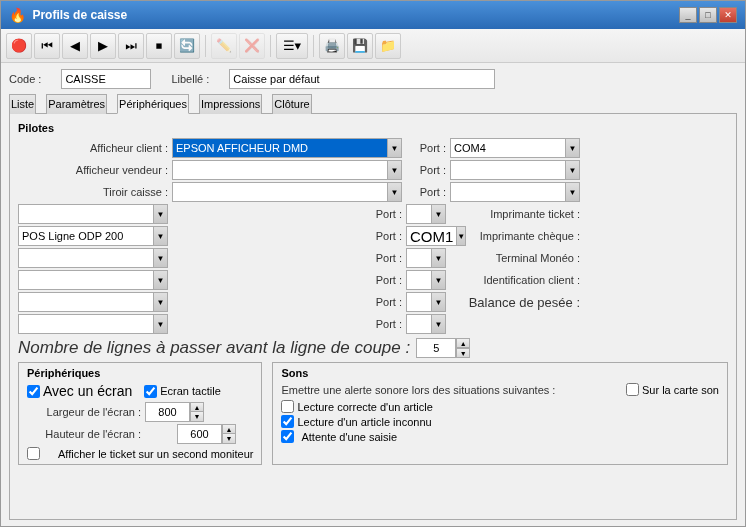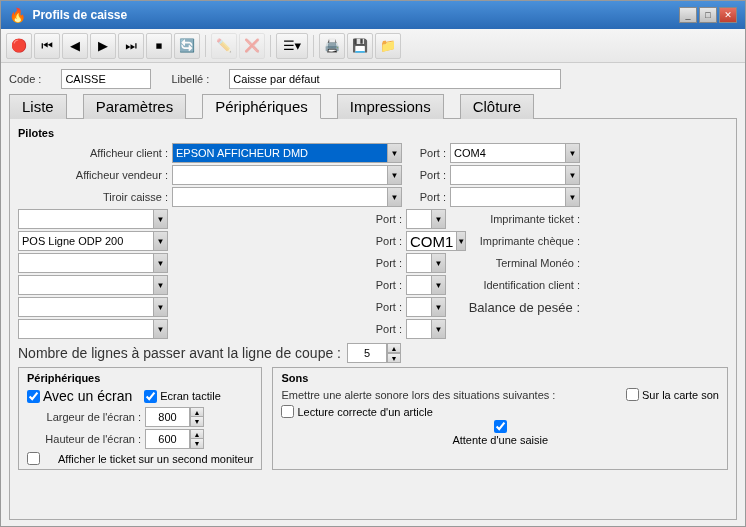--- a/index.html
+++ b/index.html
@@ -112,40 +112,40 @@
       color: #333;
     }
     .form-input {
       height: 20px;
       border: 1px solid #aaa;
       background: white;
       padding: 1px 3px;
       font-size: 11px;
     }
     .code-input { width: 90px; }
-    .libelle-input { width: 332px; }
+    .libelle-input { width: 266px; }
     .tabs-container {
       display: flex;
       flex-direction: column;
       flex: 1;
       overflow: hidden;
     }
     .tabs-header {
       display: flex;
       gap: 0;
       border-bottom: 1px solid #aaa;
     }
     .tab {
-      padding: 3px 12px;
+      padding: 3px 1px;
       background: linear-gradient(to bottom, #e8e8e8, #d8d8d8);
       border: 1px solid #aaa;
       border-bottom: none;
       cursor: pointer;
-      font-size: 15px;
-      margin-right: 16px;
+      font-size: 11px;
+      margin-right: 10px;
       position: relative;
       top: 1px;
     }
     .tab.active {
       background: #f0f0f0;
       border-bottom: 1px solid #f0f0f0;
       font-weight: 500;
       z-index: 1;
     }
     .tab-content {
@@ -355,21 +355,21 @@
             <div style="width:14px;height:20px;background:linear-gradient(to bottom,#e0e0e0,#c8c8c8);border:1px solid #aaa;border-left:none;display:flex;align-items:center;justify-content:center;font-size:8px;cursor:pointer;">▼</div>
           </div>
           <div style="text-align:right;color:#333;font-size:11px;">Port :</div>
           <div style="position:relative;display:flex;">
             <div style="flex:1;height:20px;background:white;border:1px solid #aaa;font-size:11px;padding:1px 3px;display:flex;align-items:center;"></div>
             <div style="width:14px;height:20px;background:linear-gradient(to bottom,#e0e0e0,#c8c8c8);border:1px solid #aaa;border-left:none;display:flex;align-items:center;justify-content:center;font-size:8px;cursor:pointer;">▼</div>
           </div>
         </div>
 
         <div class="lines-row">
-          <span style="font-size:14px;color:#333;">Nombre de lignes à passer avant la ligne de coupe :</span>
+          <span style="font-size:17px;color:#333;font-style:italic;">Nombre de lignes à passer avant la ligne de coupe :</span>
           <div style="display:flex;align-items:center;">
             <input class="spinner-input" type="text" value="5" style="">
             <div class="spinner-btns">
               <div class="spinner-btn">▲</div>
               <div class="spinner-btn">▼</div>
             </div>
           </div>
         </div>
 
         <div class="bottom-section">
@@ -392,21 +392,21 @@
                 <input type="text" value="800" style="width: 45px; height: 20px; border: 1px solid rgb(170, 170, 170); background: white; padding: 1px 3px; font-size: 11px; text-align: center;">
                 <div style="display:flex;flex-direction:column;">
                   <div style="width:14px;height:10px;background:linear-gradient(to bottom,#f0f0f0,#d8d8d8);border:1px solid #aaa;cursor:pointer;font-size:7px;display:flex;align-items:center;justify-content:center;">▲</div>
                   <div style="width:14px;height:10px;background:linear-gradient(to bottom,#f0f0f0,#d8d8d8);border:1px solid #aaa;border-top:none;cursor:pointer;font-size:7px;display:flex;align-items:center;justify-content:center;">▼</div>
                 </div>
               </div>
             </div>
             <div style="display:flex;align-items:center;gap:4px;margin-bottom:2px;margin-left:4px;">
               <span style="font-size:11px;color:#333;width:110px;text-align:right;">Hauteur de l'écran :</span>
               <div style="display:flex;align-items:center;">
-                <input type="text" value="600" style="width: 45px; height: 20px; border: 1px solid rgb(170, 170, 170); background: white; padding: 1px 3px; font-size: 11px; text-align: center;">
+                <input type="text" value="600" style="width: 45px; height: 20px; border: 1px solid rgb(170, 170, 170); background: white; padding: 1px 3px; font-size: 11px; text-align: center; margin-left: 32px;">
                 <div style="display:flex;flex-direction:column;">
                   <div style="width:14px;height:10px;background:linear-gradient(to bottom,#f0f0f0,#d8d8d8);border:1px solid #aaa;cursor:pointer;font-size:7px;display:flex;align-items:center;justify-content:center;">▲</div>
                   <div style="width:14px;height:10px;background:linear-gradient(to bottom,#f0f0f0,#d8d8d8);border:1px solid #aaa;border-top:none;cursor:pointer;font-size:7px;display:flex;align-items:center;justify-content:center;">▼</div>
                 </div>
               </div>
             </div>
             <div style="display:flex;align-items:center;gap:18px;margin-top:3px;">
               <input type="checkbox" style="width: 13px; height: 13px; cursor: pointer;">
               <span style="font-size:11px;">Afficher le ticket sur un second moniteur</span>
             </div>
@@ -418,21 +418,25 @@
               <span style="font-size:11px;color:#333;">Emettre une alerte sonore lors des situations suivantes :</span>
               <div style="display:flex;align-items:center;gap:3px;margin-left:8px;">
                 <input type="checkbox" style="width: 13px; height: 13px; cursor: pointer;">
                 <span style="font-size:11px;">Sur la carte son</span>
               </div>
             </div>
             <div style="display:flex;align-items:center;gap:3px;margin-bottom:2px;">
               <input type="checkbox" style="width: 13px; height: 13px; cursor: pointer;">
               <span style="font-size:11px;">Lecture correcte d'un article</span>
             </div>
-            <div style="display:flex;align-items:center;gap:1px;margin-bottom:2px;flex-direction:column;">
+            <div style="display:flex;align-items:center;gap:3px;margin-bottom:2px;">
+              <input type="checkbox" checked="" style="width: 13px; height: 13px; cursor: pointer;">
+              <span style="font-size:11px;">Lecture d'un article inconnu</span>
+            </div>
+            <div style="display:flex;align-items:center;gap:7px;margin-bottom:2px;">
               <input type="checkbox" checked="" style="width: 13px; height: 13px; cursor: pointer;">
               <span style="font-size:11px;">Attente d'une saisie</span>
             </div>
           </div>
         </div>
       </div>
     </div>
   </div>
 </div>
 

